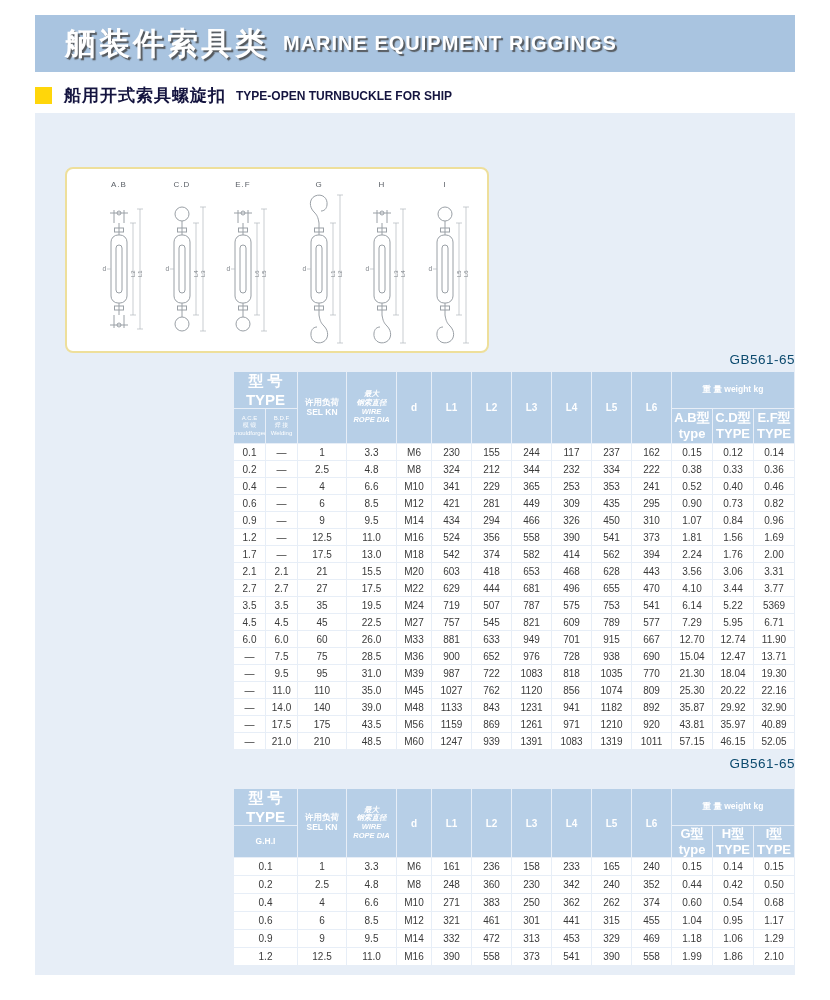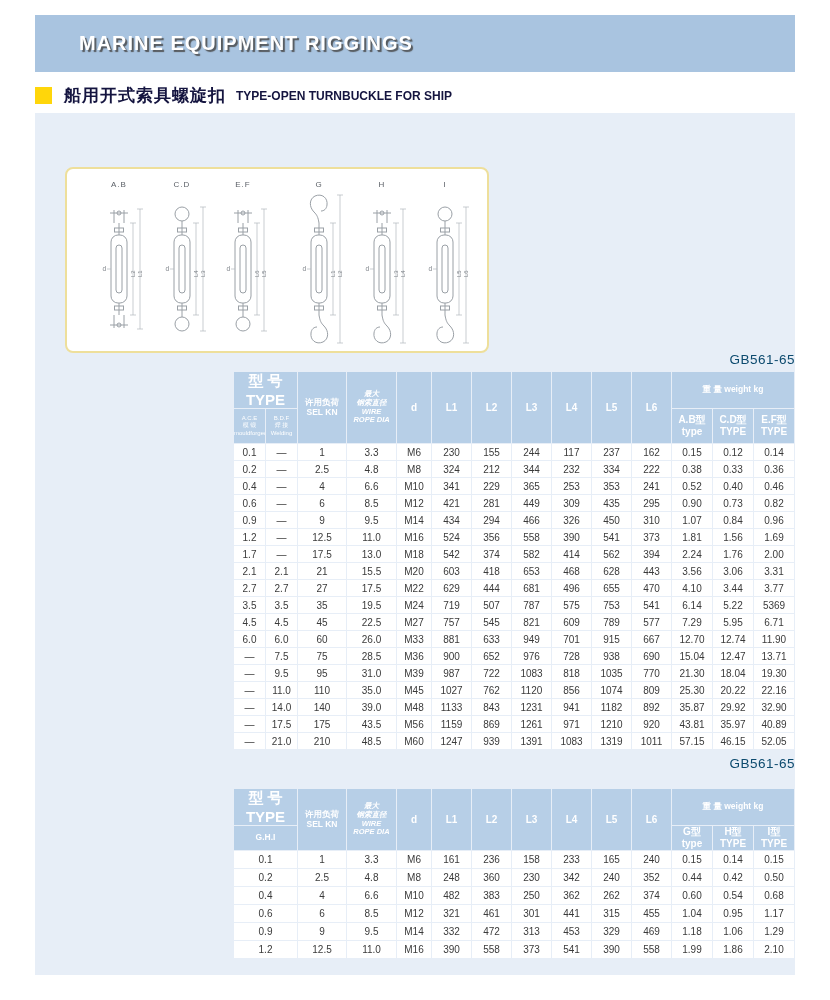--- a/index.html
+++ b/index.html
@@ -46,32 +46,33 @@
   th { background:#b7cfe7; color:#ffffff; font-weight:bold; text-align:center;
        vertical-align:middle; padding:0; overflow:hidden; }
   td { background:#ffffff; color:#3a3a3a; font-size:10px; text-align:center;
        vertical-align:middle; padding:0; height:16px; }
   .table2 td { height:17px; }
   .h-main { font-size:15px; }
   .h-small { font-size:8.5px; line-height:1.15; }
   .h-tiny { font-size:6px; line-height:1.2; font-weight:normal; }
   .h-wire { font-size:7.5px; line-height:1.15;font-style:italic; }
   .h-L { font-size:10px; }
-  .h-wsub { font-size:10px; line-height:1.2; }
+  .h-wsub { font-size:13px; line-height:1.2; }
   .r1 th { height:18px; }
   .table1 .r2 th { height:34px; }
   .table2 .r1 th { height:20px; }
   .table2 .r2 th { height:24px; }
 </style>
 </head>
 <body>
 
 <div id="page">
 
   <div class="band">
+    <span class="band-zh">舾装件索具类</span>
     <span class="band-en">MARINE EQUIPMENT RIGGINGS</span>
   </div>
 
   <div class="section">
     <span class="bullet"></span>
     <span class="sec-zh">船用开式索具螺旋扣</span>
     <span class="sec-en">TYPE-OPEN TURNBUCKLE FOR SHIP</span>
   </div>
 
   <div class="panel"></div>
@@ -688,21 +689,21 @@
           <td>352</td>
           <td>0.44</td>
           <td>0.42</td>
           <td>0.50</td>
         </tr>
         <tr>
           <td>0.4</td>
           <td>4</td>
           <td>6.6</td>
           <td>M10</td>
-          <td>482</td>
+          <td>271</td>
           <td>383</td>
           <td>250</td>
           <td>362</td>
           <td>262</td>
           <td>374</td>
           <td>0.60</td>
           <td>0.54</td>
           <td>0.68</td>
         </tr>
         <tr>

